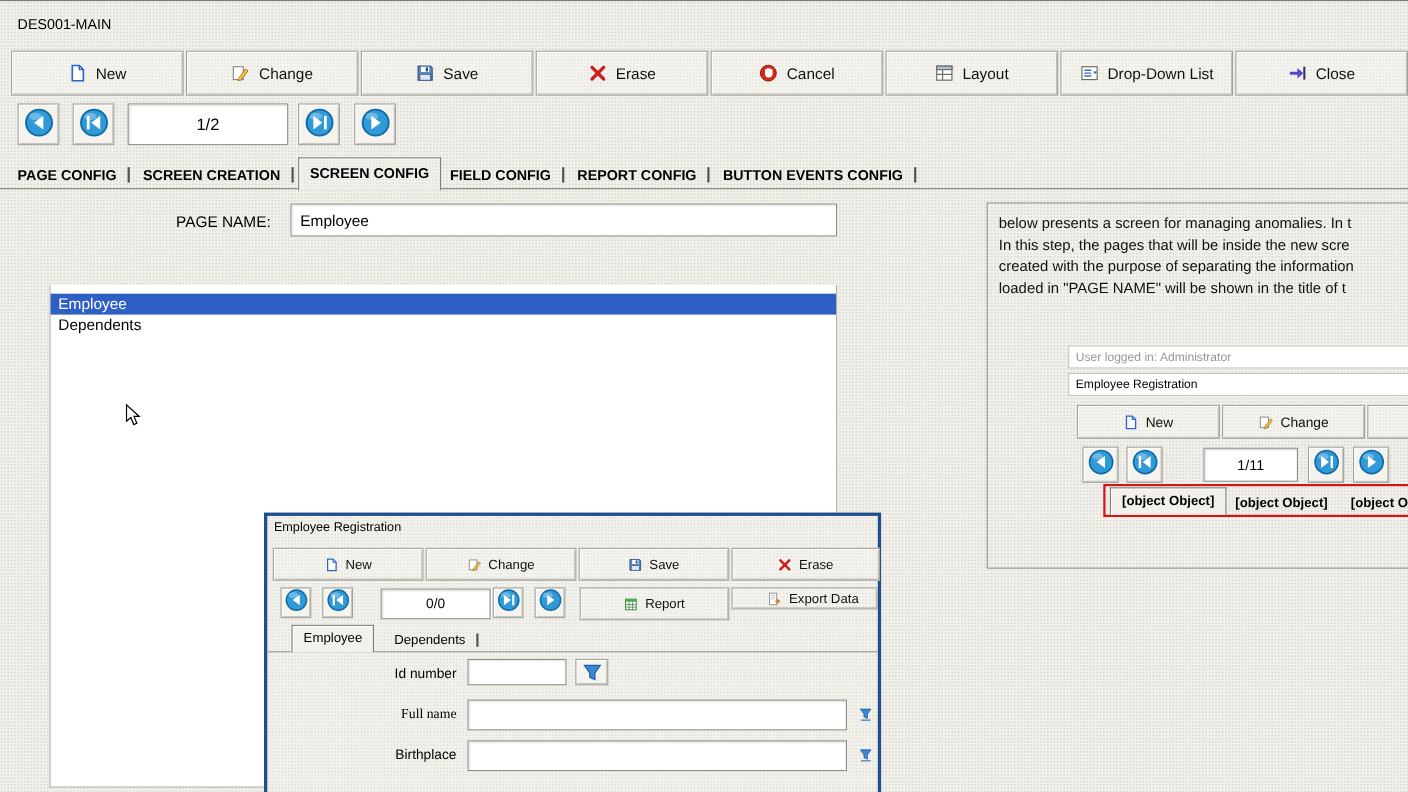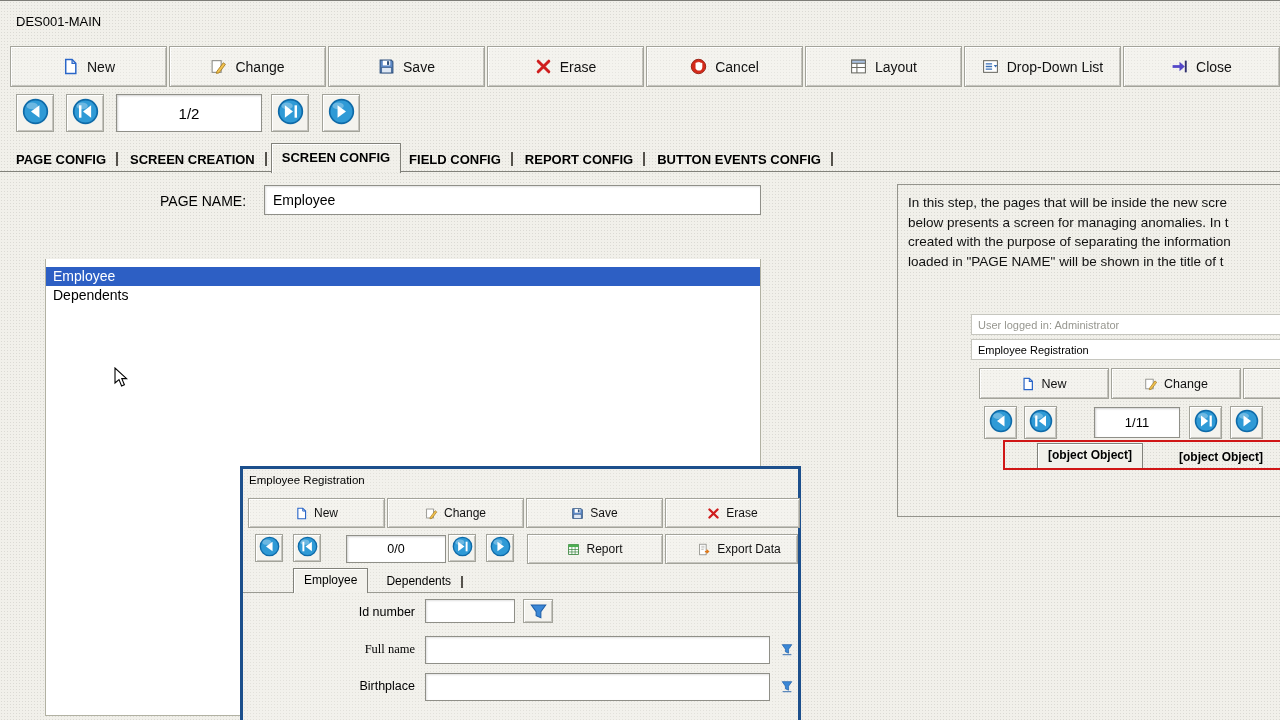--- a/index.html
+++ b/index.html
@@ -61,21 +61,21 @@
   .row.selected { background:#2d5fc4; color:#fff; }
 
   .helppanel { left:897px; top:183px; width:410px; height:333px; border:1px solid #94948c; }
   .helpline { white-space:nowrap; font-size:13.5px; line-height:19.5px; color:#111; }
 
   .whitebar { background:#fff; border:1px solid #c6c6bf; display:flex; align-items:center; padding-left:6px; font-size:11px; }
 
   .btn.sm { font-size:12.5px; gap:6px; }
   .btn.xs { font-size:12px; gap:6px; }
 
-  .mtab { font-size:12px; font-weight:bold; padding:2px 8px 4px; white-space:nowrap;margin-left:28px; }
+  .mtab { font-size:12px; font-weight:bold; padding:2px 8px 4px; white-space:nowrap; }
   .mtab.active { background-color:#f1f0ea; border:1px solid #81817a; border-bottom:none;
     padding:4px 10px 6px; box-shadow: inset 1px 1px 0 #fff; }
   .mtabsep { width:2px; height:12px; background:#55524c; margin:0 3px 4px 2px; }
   .redbox { border:2px solid #d01616; display:flex; align-items:flex-end; padding-left:4px; }
 
   .popup { left:240px; top:465px; width:561px; height:290px; border:3px solid #1c4f8c;
     background-color:#f2f1ec;
     background-image: radial-gradient(rgba(110,110,100,0.12) 0.8px, transparent 0.9px);
     background-size:3px 3px; z-index:5; }
   .popup-title { position:absolute; left:6px; top:5px; font-size:11.5px; }
@@ -232,22 +232,22 @@
   </div>
 
   <div class="abs cursor" style="left:114px; top:366px;">
     <svg viewBox="0 0 14 21" width="14" height="21">
         <path d="M1 1 L1 16 L5 12.6 L7.6 19 L10.4 17.8 L7.8 11.6 L12.6 11.6 Z" fill="#fff" stroke="#000" stroke-width="1.1"></path>
       </svg>
   </div>
 
   <div class="abs helppanel">
     <div class="abs" style="left:10px; top:8px;">
+      <div class="helpline">below presents a screen for managing anomalies. In t</div>
       <div class="helpline">In this step, the pages that will be inside the new scre</div>
-      <div class="helpline">below presents a screen for managing anomalies. In t</div>
       <div class="helpline">created with the purpose of separating the information</div>
       <div class="helpline">loaded in "PAGE NAME" will be shown in the title of t</div>
     </div>
 
     <div class="abs whitebar" style="left:73px; top:129px; width:340px; height:21px; color:#979790;">User logged in: Administrator</div>
     <div class="abs whitebar" style="left:73px; top:154px; width:340px; height:21px;">Employee Registration</div>
 
     <div class="abs" style="left:81px; top:183px; height:31px; display:flex; gap:2px;">
       <div class="btn sm" style="width:130px;">
         <span class="ic14">
@@ -390,21 +390,21 @@
     <div class="abs btn xs" style="left:284px; top:65px; width:136px; height:30px;">
       <span class="ic13">
           <svg viewBox="0 0 16 16">
             <rect x="2" y="2" width="12" height="12" fill="#fff" stroke="#2e7d32"></rect>
             <rect x="2" y="2" width="12" height="3" fill="#4caf50"></rect>
             <path d="M2 8 h12 M2 11 h12 M6 5 v9 M10 5 v9" stroke="#2e7d32" stroke-width="0.8"></path>
           </svg>
         </span>
       <span>Report</span>
     </div>
-    <div class="abs btn xs" style="left:422px; top:65px; width:133px; height:30px;padding-left:16px;">
+    <div class="abs btn xs" style="left:422px; top:65px; width:133px; height:20px;padding-left:16px;">
       <span class="ic13">
           <svg viewBox="0 0 16 16">
             <rect x="2" y="1.5" width="8" height="13" fill="#fff" stroke="#8a8a84"></rect>
             <path d="M4 4 h4 M4 6 h4 M4 8 h3" stroke="#b0b0aa" stroke-width="0.9"></path>
             <path d="M8.5 10.5 h4 m-2 -2.2 l2.4 2.2 -2.4 2.2" stroke="#e07818" stroke-width="1.6" fill="none"></path>
           </svg>
         </span>
       <span>Export Data</span>
     </div>
 

